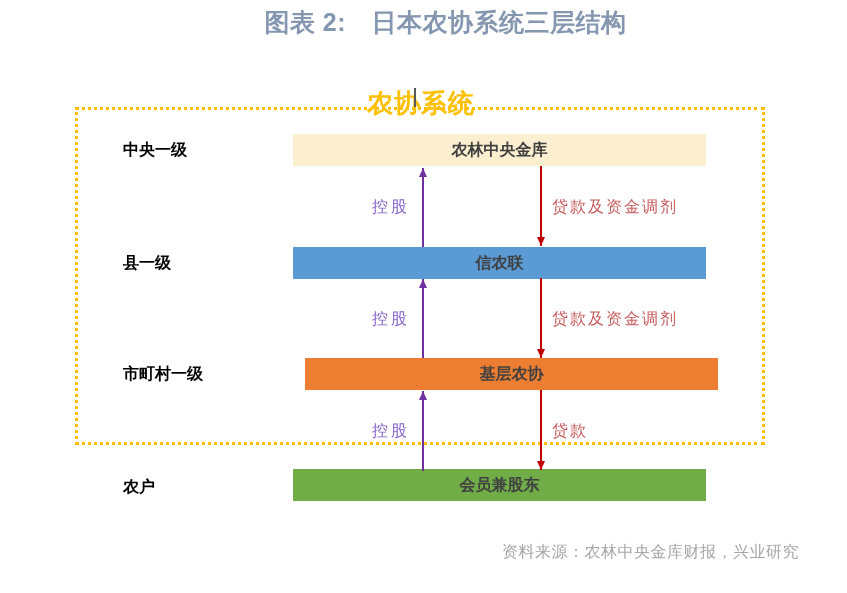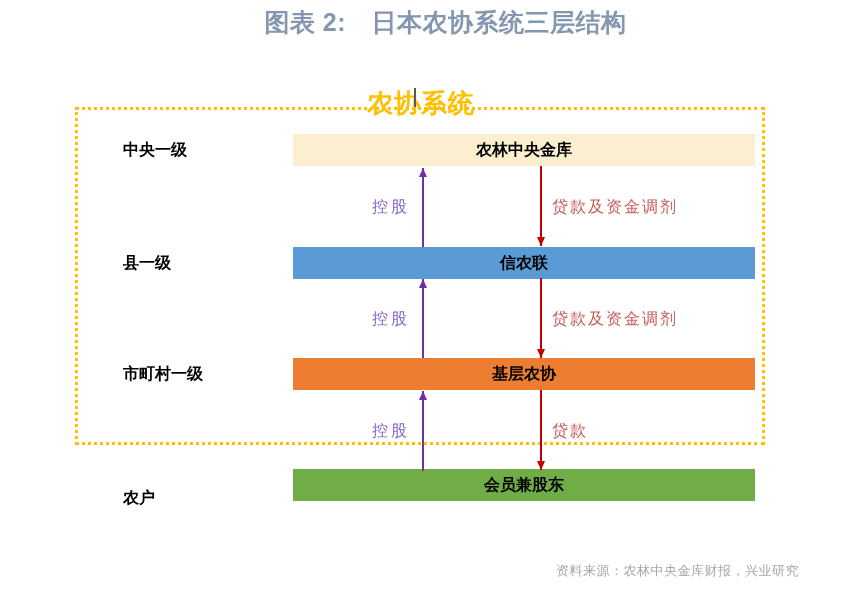--- a/index.html
+++ b/index.html
@@ -49,30 +49,30 @@
     left: 123px;
     font-size: 16px;
     font-weight: bold;
     color: #000000;
     line-height: 20px;
     white-space: nowrap;
   }
   .tier-1 { top: 140px; }
   .tier-2 { top: 253px; text-align: center; }
   .tier-3 { top: 364px; text-align: center; }
-  .tier-4 { top: 488px; }
+  .tier-4 { top: 477px; }
   .bar {
     position: absolute;
     left: 293px;
-    width: 462px; height: 32px;
+    width: 413px; height: 32px;
     line-height: 32px;
     text-align: center;
     font-size: 16px;
     font-weight: bold;
-    color: #000000;
+    color: #404040;
   }
   .bar-1 { top: 134px; }
   .bar-2 { top: 247px; }
   .bar-3 { top: 358px; }
   .bar-4 { top: 469px; }
   .arr {
     position: absolute;
     width: 2px;
     z-index: 2;
   }
@@ -108,22 +108,22 @@
     white-space: nowrap;
     z-index: 3;
   }
   .lbl-up   { right: 437px; color: #8461C9; letter-spacing: 3px; text-align: center; }
   .lbl-down { left: 552px;  color: #C65B5B; letter-spacing: 2px; }
   .row-1 { top: 196px; }
   .row-2 { top: 308px; }
   .row-3 { top: 420px; }
   .source-note {
     position: absolute;
-    top: 562px; right: 48px;
-    font-size: 13px;
+    top: 542px; right: 48px;
+    font-size: 16px;
     color: #A6A6A6;
     letter-spacing: 0.5px;
   }
 </style>
 </head>
 <body>
 
 <div class="page">
 
   <div class="fig-title">图表 2:　日本农协系统三层结构</div>
@@ -133,21 +133,21 @@
 
   <div class="boundary"></div>
 
   <div class="tier-label tier-1">中央一级</div>
   <div class="tier-label tier-2">县一级</div>
   <div class="tier-label tier-3">市町村一级</div>
   <div class="tier-label tier-4">农户</div>
 
   <div class="bar bar-1" style="background: rgb(251, 239, 208);">农林中央金库</div>
   <div class="bar bar-2" style="background: rgb(91, 155, 213);">信农联</div>
-  <div class="bar bar-3" style="background: rgb(237, 125, 49);">基层农协</div>
+  <div class="bar bar-3" style="background: rgb(237, 125, 49); margin-left: 12px;">基层农协</div>
   <div class="bar bar-4" style="background: rgb(112, 173, 71);">会员兼股东</div>
 
   <div class="arr arr-up g1"></div>
   <div class="arr arr-down g1"></div>
   <div class="conn-label lbl-up row-1">控股</div>
   <div class="conn-label lbl-down row-1">贷款及资金调剂</div>
 
   <div class="arr arr-up g2"></div>
   <div class="arr arr-down g2"></div>
   <div class="conn-label lbl-up row-2">控股</div>

